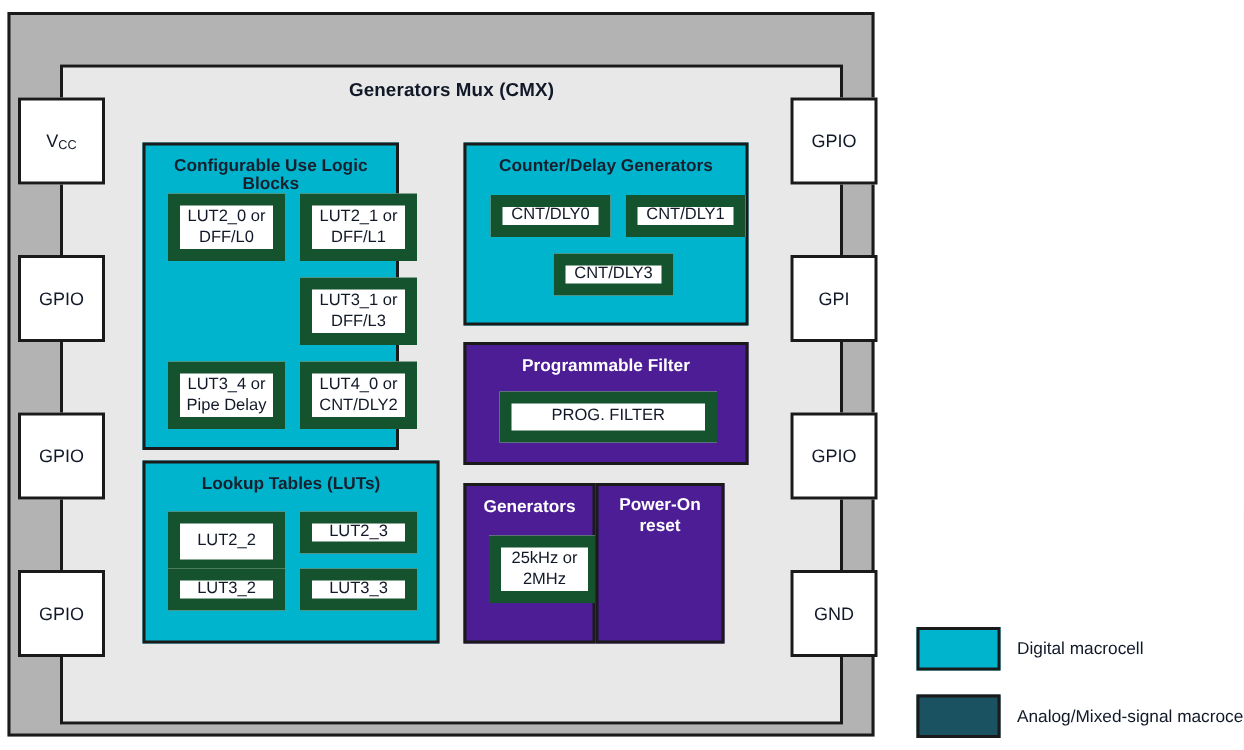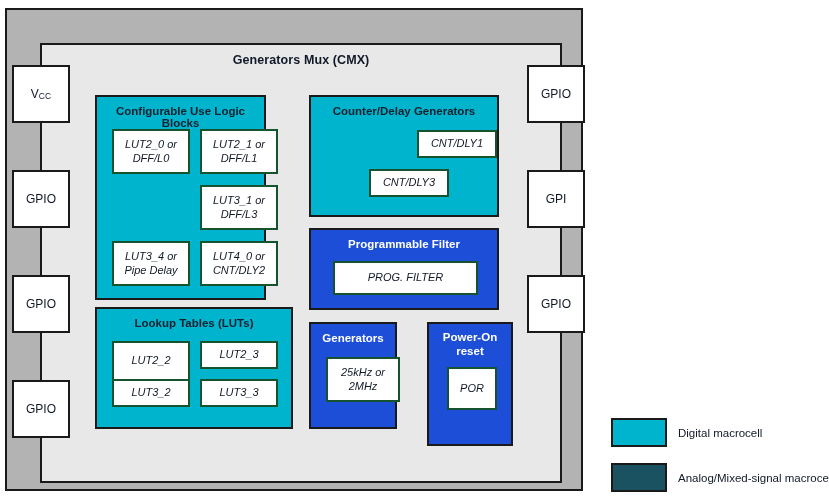--- a/index.html
+++ b/index.html
@@ -69,48 +69,47 @@
   .pin-right { left: 520px; }
   .pin sub { font-size: 8.5px; vertical-align: baseline; position: relative; top: 2px; }
 
   
   .group {
     position: absolute;
     border: 2px solid #1a1a1a;
     box-sizing: border-box;
   }
   .group.digital { background: #00b4cd; }
-  .group.analog  { background: #1d4ed8; }
+  .group.analog  { background: #4c1d95; }
   .group-title {
     position: absolute;
     left: 0;
     width: 100%;
     text-align: center;
     font-size: 11.5px;
     font-weight: bold;
   }
   .group.digital > .group-title { color: #16202e; }
   .group.analog  > .group-title { color: #ffffff; }
 
   
   .cell {
     position: absolute;
     background: #ffffff;
-    border: 2px solid #14532d;
+    border: 8px solid #14532d;
     box-sizing: border-box;
     display: flex;
     flex-direction: column;
     align-items: center;
     justify-content: center;
     text-align: center;
     font-size: 11px;
     line-height: 1.22;
     color: #111827;
     white-space: pre-line;
-    font-style: italic;
   }
 
   
   #legend {
     position: absolute;
     left: 611px;
     top: 418px;
     width: 215px;
   }
   .legend-row {
@@ -158,20 +157,23 @@
   </div>
 
   <div class="pin pin-right" style="top:55px">
     <span>GPIO</span>
   </div>
   <div class="pin pin-right" style="top:160px">
     <span>GPI</span>
   </div>
   <div class="pin pin-right" style="top:265px">
     <span>GPIO</span>
+  </div>
+  <div class="pin pin-right" style="top:370px">
+    <span>GND</span>
   </div>
 
   <div class="group digital" style="left:88px; top:85px; width:171px; height:205px">
     <div class="group-title" style="top:8px">Configurable Use Logic Blocks</div>
     <div class="cell" style="left:15px;  top:32px;  width:78px; height:45px">LUT2_0 or
 DFF/L0</div>
     <div class="cell" style="left:103px; top:32px;  width:78px; height:45px">LUT2_1 or
 DFF/L1</div>
     <div class="cell" style="left:103px; top:88px;  width:78px; height:45px">LUT3_1 or
 DFF/L3</div>
@@ -184,39 +186,39 @@
   <div class="group digital" style="left:88px; top:297px; width:198px; height:122px">
     <div class="group-title" style="top:8px">Lookup Tables (LUTs)</div>
     <div class="cell" style="left:15px;  top:32px; width:78px; height:40px">LUT2_2</div>
     <div class="cell" style="left:103px; top:32px; width:78px; height:28px">LUT2_3</div>
     <div class="cell" style="left:15px;  top:70px; width:78px; height:28px">LUT3_2</div>
     <div class="cell" style="left:103px; top:70px; width:78px; height:28px">LUT3_3</div>
   </div>
 
   <div class="group digital" style="left:302px; top:85px; width:190px; height:122px">
     <div class="group-title" style="top:8px">Counter/Delay Generators</div>
+    <div class="cell" style="left:16px;  top:33px; width:80px; height:28px">CNT/DLY0</div>
     <div class="cell" style="left:106px; top:33px; width:80px; height:28px">CNT/DLY1</div>
     <div class="cell" style="left:58px;  top:72px; width:80px; height:28px">CNT/DLY3</div>
   </div>
 
   <div class="group analog" style="left:302px; top:218px; width:190px; height:82px">
     <div class="group-title" style="top:8px">Programmable Filter</div>
     <div class="cell" style="left:22px; top:31px; width:145px; height:34px">PROG. FILTER</div>
   </div>
 
   <div class="group analog" style="left:302px; top:312px; width:88px; height:107px">
     <div class="group-title" style="top:8px">Generators</div>
     <div class="cell" style="left:15px; top:33px; width:74px; height:45px">25kHz or
 2MHz</div>
   </div>
 
-  <div class="group analog" style="left:420px; top:312px; width:86px; height:124px">
+  <div class="group analog" style="left:390px; top:312px; width:86px; height:107px">
     <div class="group-title" style="top:7px; white-space:pre-line; line-height:1.2">Power-On
 reset</div>
-    <div class="cell" style="left:18px; top:43px; width:50px; height:43px">POR</div>
   </div>
 
 </div>
 
 <div id="legend">
   <div class="legend-row">
     <div class="legend-swatch digital"></div>
     <div class="legend-label">Digital macrocell</div>
   </div>
   <div class="legend-row">

